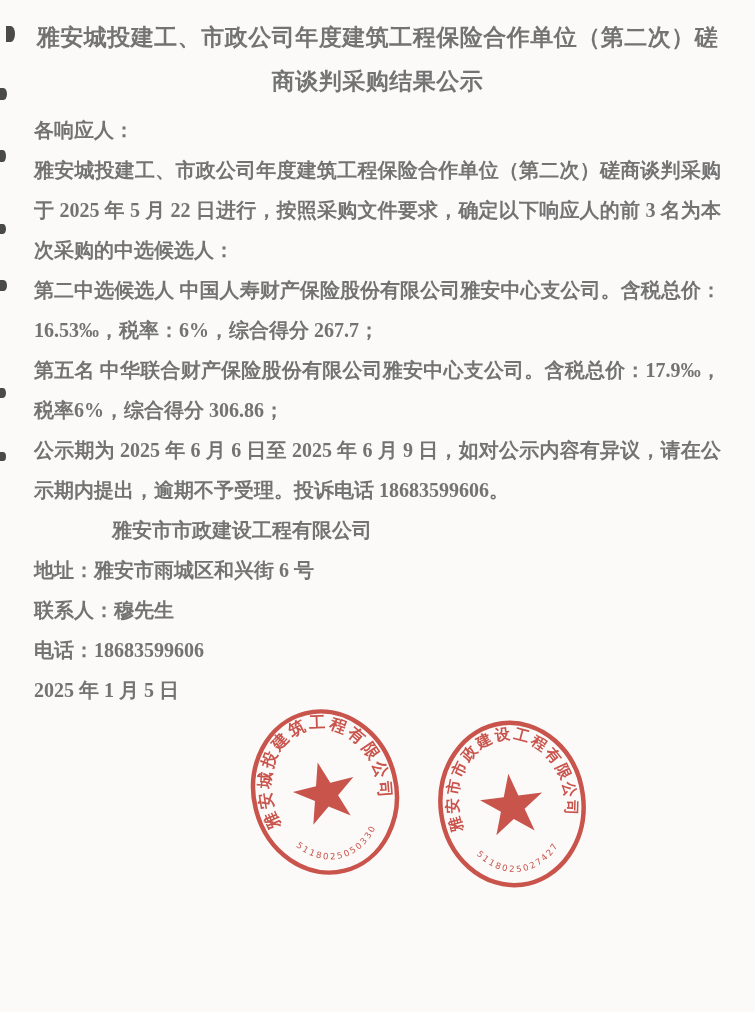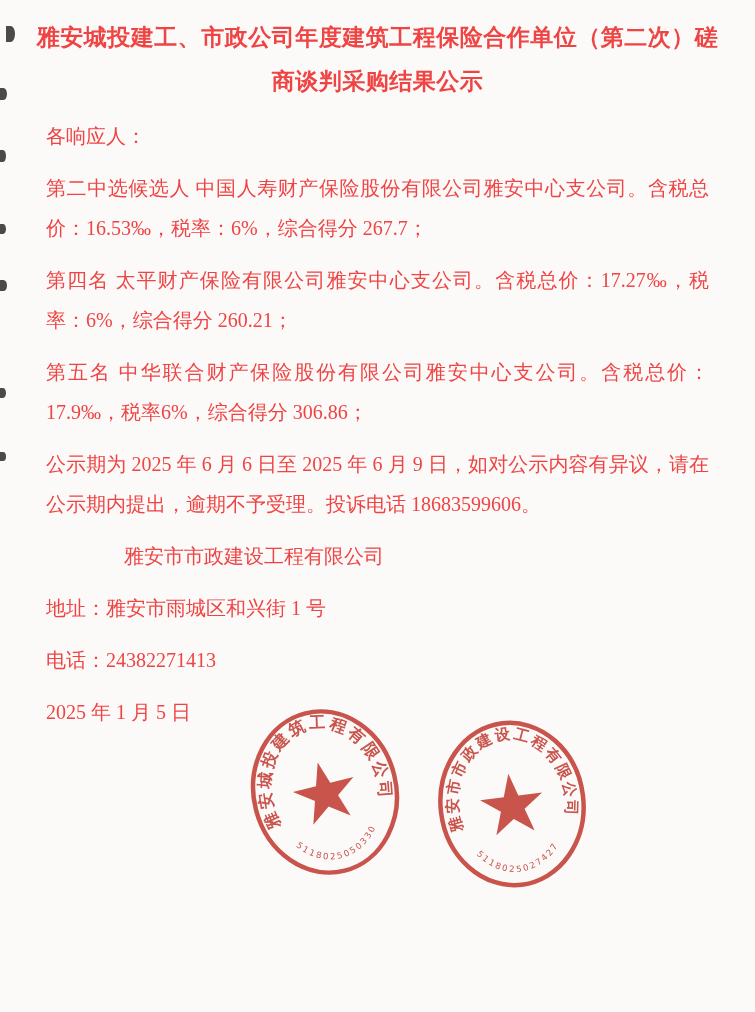--- a/index.html
+++ b/index.html
@@ -5,21 +5,21 @@
   html,body{margin:0;padding:0;}
   body{
     width:755px;height:1012px;
     background:#e8e8e8;
     font-family:"Liberation Serif","DejaVu Serif",serif;
   }
   .page{
     position:relative;
     width:755px;height:1012px;
     background:#fbfaf8;
-    color:#ef4444;
+    color:#737373;
     overflow:hidden;
     box-sizing:border-box;
   }
   .scan-speck{
     position:absolute;
     background:#2a2a2a;
     border-radius:0 60% 60% 0;
     opacity:.85;
   }
   .title{
@@ -29,21 +29,21 @@
     line-height:44px;
     text-align:center;
     letter-spacing:.5px;
   }
   .body{
     margin:6px 34px 0 34px;
     font-size:20px;
     line-height:40px;
     text-align:justify;
   }
-  .body p{margin:12px;}
+  .body p{margin:0;font-weight:bold;}
   .purchaser-secondary{padding-left:78px;}
   .stamp{
     position:absolute;
     mix-blend-mode:multiply;
     opacity:.92;
   }
   .stamp-1{
     left:246px;top:706px;
     width:158px;height:172px;
     transform:rotate(-14deg);
@@ -75,28 +75,29 @@
   <div class="scan-speck" style="left:0;top:150px;width:6px;height:12px;"></div>
   <div class="scan-speck" style="left:0;top:224px;width:6px;height:10px;"></div>
   <div class="scan-speck" style="left:0;top:280px;width:7px;height:11px;"></div>
   <div class="scan-speck" style="left:0;top:388px;width:6px;height:10px;"></div>
   <div class="scan-speck" style="left:0;top:452px;width:6px;height:9px;"></div>
 
   <h1 class="title">雅安城投建工、市政公司年度建筑工程保险合作单位（第二次）磋商谈判采购结果公示</h1>
 
   <div class="body">
     <p>各响应人：</p>
+    <p>雅安城投建工、市政公司年度建筑工程保险合作单位（第二次）磋商谈判采购于 2025 年 5 月 22 日进行，按照采购文件要求，确定以下响应人的前 3 名为本次采购的中选候选人：</p>
     <p>第二中选候选人  中国人寿财产保险股份有限公司雅安中心支公司。含税总价：16.53‰，税率：6%，综合得分 267.7；</p>
-    <p>第四名  太平财产保险有限公司雅安中心支公司。含税总价：17.27‰，税率：6%，综合得分 260.21；</p>
     <p>第五名  中华联合财产保险股份有限公司雅安中心支公司。含税总价：17.9‰，税率6%，综合得分 306.86；</p>
     <p>公示期为 2025 年 6 月 6 日至 2025 年 6 月 9 日，如对公示内容有异议，请在公示期内提出，逾期不予受理。投诉电话 18683599606。</p>
 
     <p class="purchaser-secondary">雅安市市政建设工程有限公司</p>
-    <p>地址：雅安市雨城区和兴街 1 号</p>
-    <p>电话：24382271413</p>
+    <p>地址：雅安市雨城区和兴街 6 号</p>
+    <p>联系人：穆先生</p>
+    <p>电话：18683599606</p>
     <p>2025 年 1 月 5 日</p>
   </div>
 
   <svg class="stamp stamp-1" viewBox="0 0 190 210" xmlns="http://www.w3.org/2000/svg">
     <defs>
       <path id="s1-top" d="M 33 132 A 66 79 0 1 1 157 132" fill="none"></path>
       <path id="s1-bottom" d="M 37.3 149 A 68 83 0 0 0 152.7 149" fill="none"></path>
     </defs>
     <ellipse cx="95" cy="105" rx="87" ry="99" fill="none" stroke-width="5.5" stroke="#c9463f"></ellipse>
     <g fill="#c9463f">

